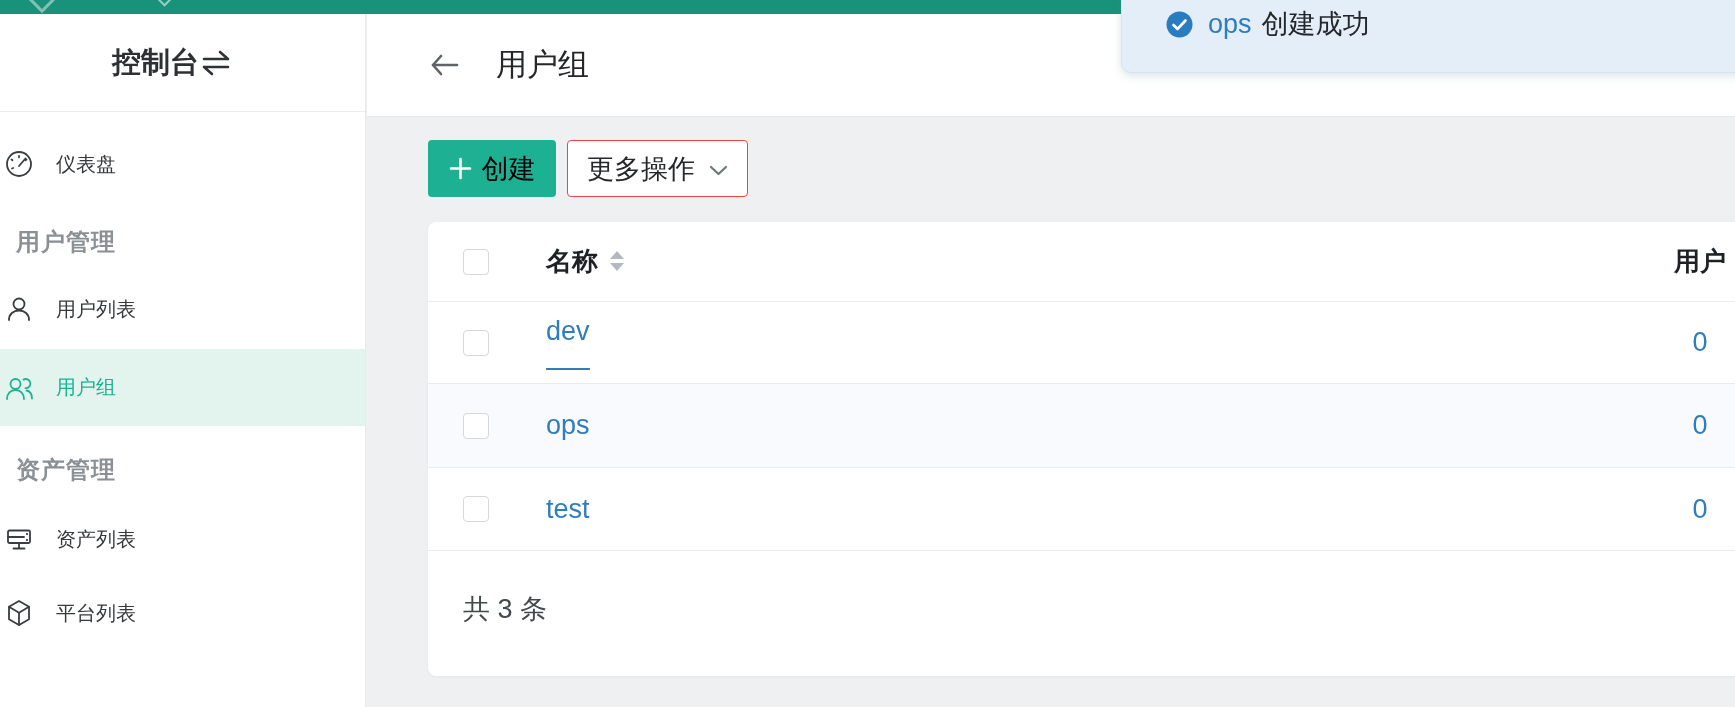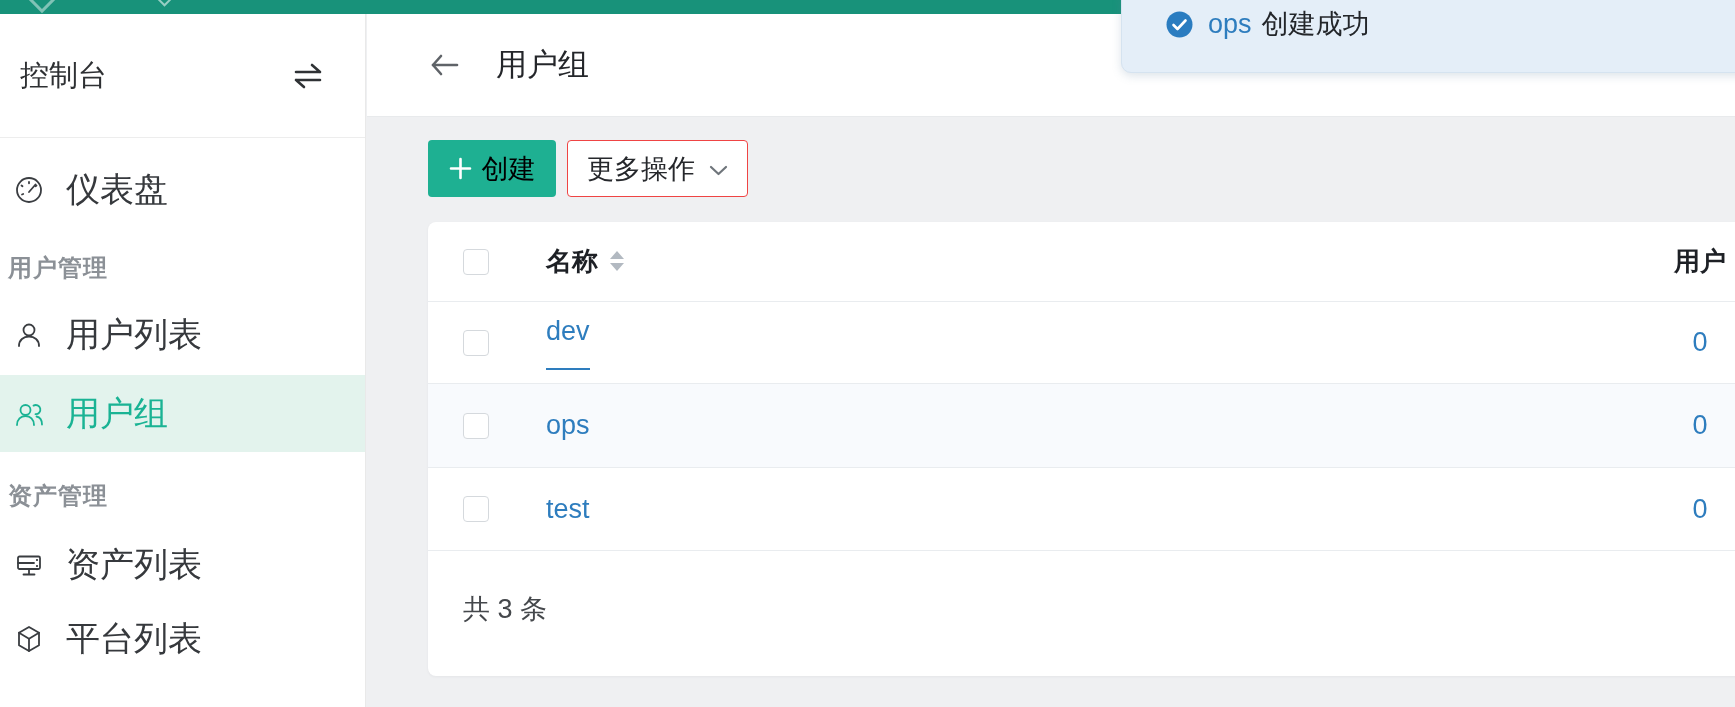--- a/index.html
+++ b/index.html
@@ -11,31 +11,31 @@
   }
   
   .topbar { position:absolute; top:0; left:0; right:0; height:14px; background:#18927a; z-index:1; }
   .logo-diamond { position:absolute; left:32px; top:-11px; width:20px; height:20px;
     border:3px solid rgba(255,255,255,0.45); transform:rotate(45deg); }
   .logo-mark2 { position:absolute; left:158px; top:-9px; width:13px; height:13px;
     border:2px solid rgba(255,255,255,0.55); transform:rotate(45deg); }
   
   .sidebar { position:absolute; top:14px; left:0; bottom:0; width:366px; background:#fff;
     border-right:1px solid #e9e9e9; z-index:2; }
-  .sb-header { height:124px; border-bottom:1px solid #ededed; display:flex; align-items:center;
-    justify-content:space-between; padding:0 40px 0 20px; }
+  .sb-header { height:98px; border-bottom:1px solid #ededed; display:flex; align-items:center;
+    justify-content:center; padding:0 40px 0 20px;font-weight:bold; }
   .sb-title { font-size:29px; color:#2e3033; }
   .sb-menu { padding-top:15px; }
-  .menu-item { height:74px; display:flex; align-items:center; gap:22px; padding-left:14px;
-    font-size:34px; color:#36393d; cursor:pointer; }
+  .menu-item { height:74px; display:flex; align-items:center; gap:22px; padding-left:4px;
+    font-size:20px; color:#36393d; cursor:pointer; }
   .menu-item svg { width:30px; height:30px; stroke:#3a3d41; fill:none;
     stroke-width:1.8; stroke-linecap:round; stroke-linejoin:round; flex:none; }
   .menu-item.selected { height:77px; background:#e3f3ed; color:#1ab394; }
   .menu-item.selected svg { stroke:#1ab394; }
-  .menu-section { height:36px; line-height:36px; padding-left:8px; font-size:24px;
+  .menu-section { height:36px; line-height:36px; padding-left:16px; font-size:24px;
     font-weight:bold; color:#8b9096; letter-spacing:1px; }
   .mt23{margin-top:23px;} .mt12{margin-top:12px;} .mt3{margin-top:3px;}
   .mt26{margin-top:26px;} .mt14{margin-top:14px;text-align:center;}
   
   .page-header { position:absolute; top:14px; left:367px; right:0; height:103px; background:#fff;
     border-bottom:1px solid #e8eaec; display:flex; align-items:center; padding-left:61px; gap:36px; }
   .back-btn { width:32px; height:28px; cursor:pointer; flex:none; }
   .back-btn svg { stroke:#5f6368; fill:none; stroke-width:2.6; stroke-linecap:round; stroke-linejoin:round; }
   .page-title { font-size:31px; font-weight:500; color:#24262a; }
   

